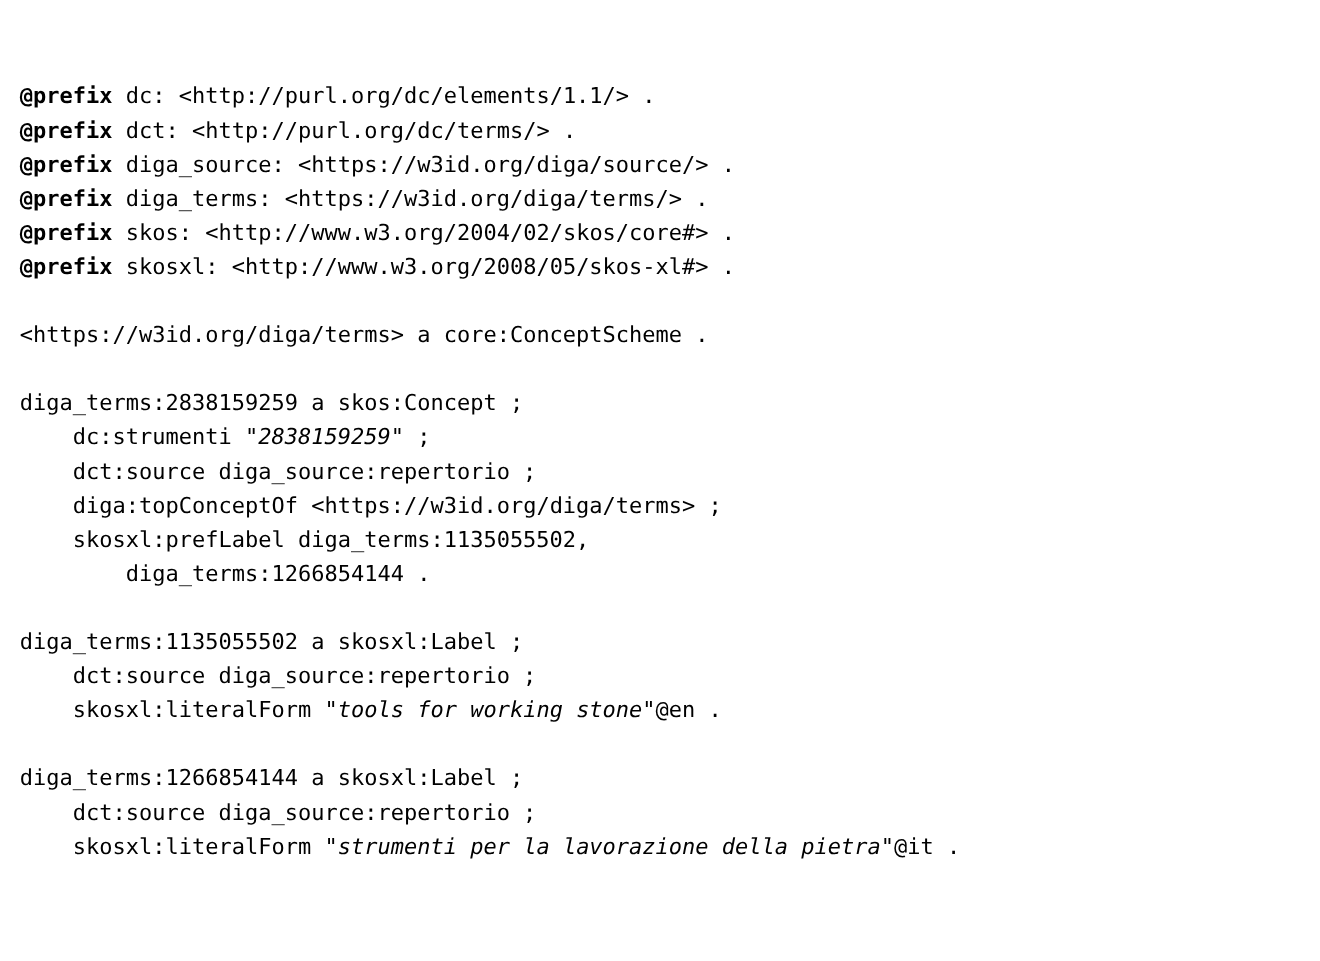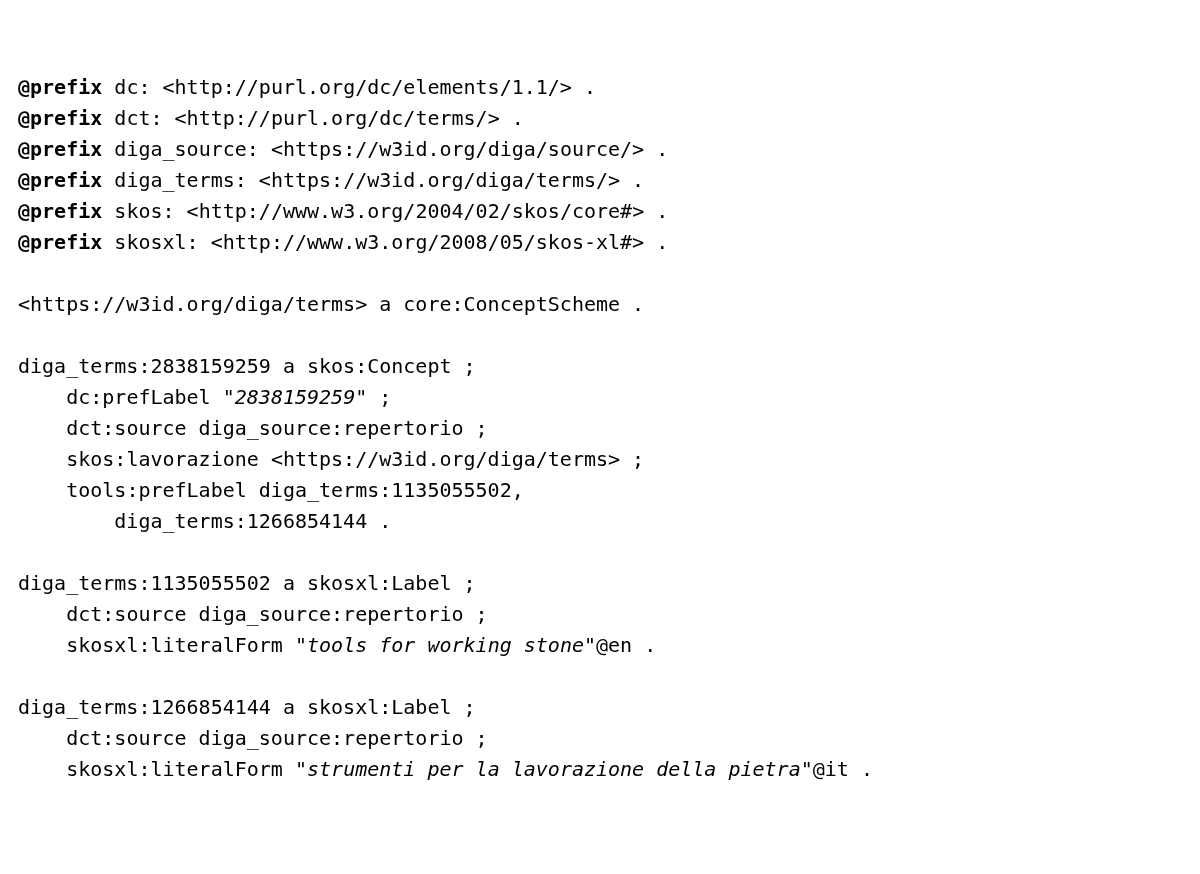--- a/index.html
+++ b/index.html
@@ -22,24 +22,24 @@
 <div><span class="bi">@prefix</span> <span class="b">dc:</span> <span>&lt;http://purl.org/dc/elements/1.1/&gt; .</span>
 <span class="bi">@prefix</span> <span class="b">dct:</span> <span>&lt;http://purl.org/dc/terms/&gt; .</span>
 <span class="bi">@prefix</span> <span class="b">diga_source:</span> <span>&lt;https://w3id.org/diga/source/&gt; .</span>
 <span class="bi">@prefix</span> <span class="b">diga_terms:</span> <span>&lt;https://w3id.org/diga/terms/&gt; .</span>
 <span class="bi">@prefix</span> <span class="b">skos:</span> <span>&lt;http://www.w3.org/2004/02/skos/core#&gt; .</span>
 <span class="bi">@prefix</span> <span class="b">skosxl:</span> <span>&lt;http://www.w3.org/2008/05/skos-xl#&gt; .</span>
 
 <span>&lt;https://w3id.org/diga/terms&gt;</span><span> a </span><span class="b">core:ConceptScheme</span><span> .</span>
 
 <span class="b">diga_terms:2838159259</span><span> a </span><span class="b">skos:Concept</span><span> ;</span>
-    <span class="b">dc:prefLabel</span><span> </span><span class="i">"2838159259"</span><span> ;</span>
+    <span class="b">dc:strumenti</span><span> </span><span class="i">"2838159259"</span><span> ;</span>
     <span class="b">dct:source diga_source:repertorio ;</span>
-    <span class="b">skos:lavorazione</span><span> </span><span>&lt;https://w3id.org/diga/terms&gt;</span><span> ;</span>
-    <span class="b">tools:prefLabel diga_terms:1135055502,</span>
+    <span class="b">diga:topConceptOf</span><span> </span><span>&lt;https://w3id.org/diga/terms&gt;</span><span> ;</span>
+    <span class="b">skosxl:prefLabel diga_terms:1135055502,</span>
         <span class="b">diga_terms:1266854144 .</span>
 
 <span class="b">diga_terms:1135055502</span><span> a </span><span class="b">skosxl:Label</span><span> ;</span>
     <span class="b">dct:source diga_source:repertorio ;</span>
     <span class="b">skosxl:literalForm</span><span> "</span><span class="i">tools for working stone</span><span>"@en .</span>
 
 <span class="b">diga_terms:1266854144</span><span> a </span><span class="b">skosxl:Label</span><span> ;</span>
     <span class="b">dct:source diga_source:repertorio ;</span>
     <span class="b">skosxl:literalForm</span><span> "</span><span class="i">strumenti per la lavorazione della pietra</span><span>"@it .</span></div>
 

